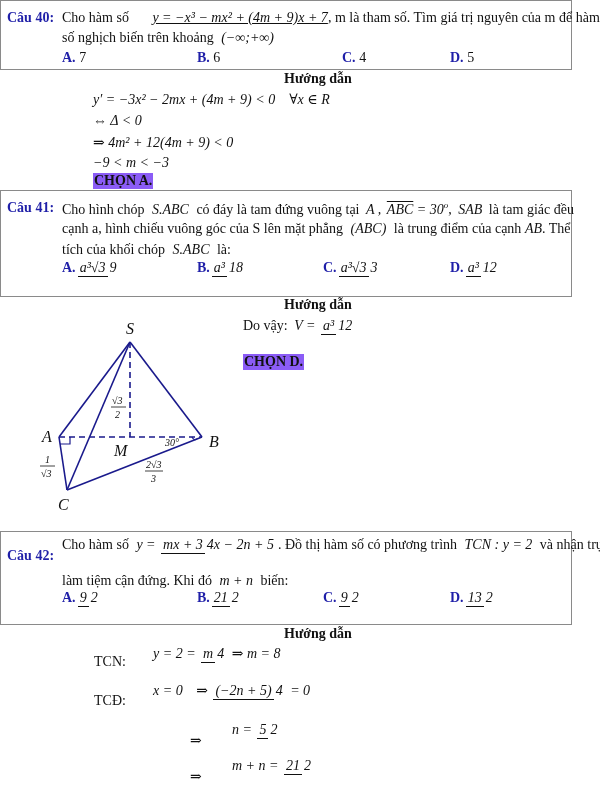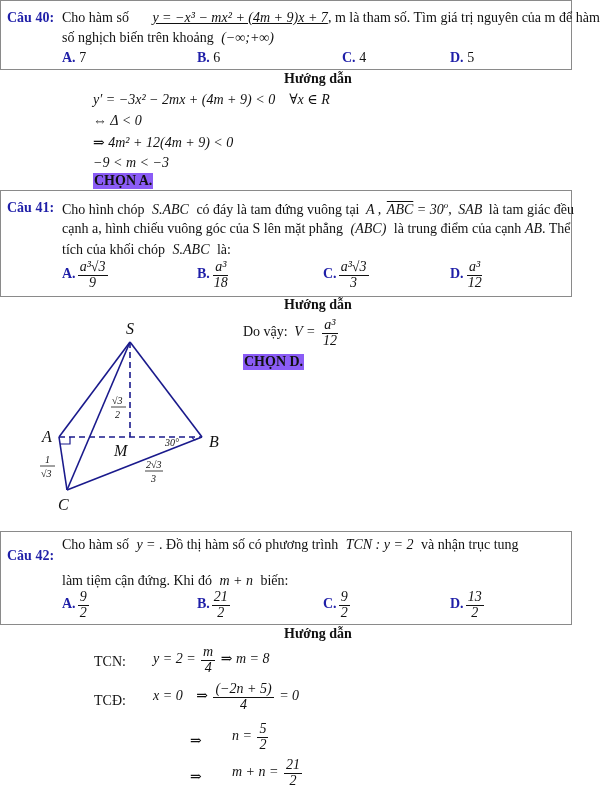--- a/index.html
+++ b/index.html
@@ -3,21 +3,21 @@
 <meta charset="utf-8">
 <style>
   html, body { margin: 0; padding: 0; background: #ffffff; }
   body { width: 600px; height: 790px; position: relative; overflow: hidden;
          font-family: "Liberation Serif", "DejaVu Serif", serif; font-size: 14px; color: #111; }
   .box { position: absolute; left: 0; width: 572px; border: 1.5px solid #8a8a8a; box-sizing: border-box; background: #fff; }
   .abs { position: absolute; white-space: nowrap; }
   .qlabel { color: #1f1fa8; font-weight: bold; }
   .opt { color: #1f1fa8; font-weight: bold; }
   .i { font-style: italic; }
-  .frac { display: inline-flex; flex-direction: column; align-items: center; vertical-align: middle; line-height: 1.05; margin: 0 2px; }
+  .frac { display: inline-flex; flex-direction: row; align-items: center; vertical-align: middle; line-height: 1.05; margin: 0 2px; }
   .frac .num { border-bottom: 1px solid #111; padding: 0 2px; }
   .frac .den { padding: 0 2px; }
   .sup { font-size: 9px; vertical-align: super; }
   .hl { background: #8b5cf6; font-weight: bold; padding: 0 1px; }
   .heading { font-weight: bold; }
   .ov { text-decoration: overline; }
 </style>
 </head>
 <body>
 
@@ -132,21 +132,24 @@
       </span>
   </span>
   <span class="abs hl" style="left:243px; top:354px;">CHỌN D.</span>
 </div>
 
 <div class="box" style="top:531px; height:94px;"></div>
 <span class="abs qlabel" style="left:7px; top:548px;">Câu 42:</span>
 <span class="abs" style="left:62px; top:537px;">
   <span>Cho hàm số</span>
   <span class="i" style="margin-left:4px;">y =</span>
-  <span>. Đồ thị hàm số có phương trình</span>
+  <span class="frac i">
+      <span class="num">mx + 3</span>
+      <span class="den">4x − 2n + 5</span>
+    </span><span>. Đồ thị hàm số có phương trình</span>
   <span class="i" style="margin:0 4px;">TCN : y = 2</span>
   <span>và nhận trục tung</span>
 </span>
 <span class="abs" style="left:62px; top:573px;">
   <span>làm tiệm cận đứng. Khi đó</span>
   <span class="i" style="margin:0 4px;">m + n</span>
   <span>biến:</span>
 </span>
 <div>
   <span class="abs" style="left:62px; top:590px;"><span class="opt">A.</span><span class="frac i">

